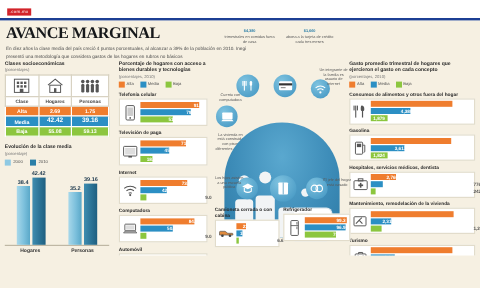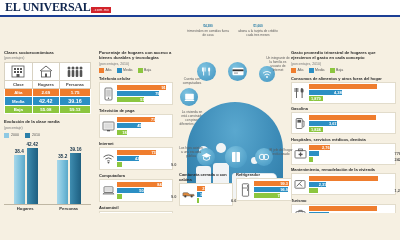--- a/index.html
+++ b/index.html
@@ -155,24 +155,27 @@
   .mb-row { display:flex; gap:2px; background:#ffffff; border:0.5px solid #e2dccb; padding:1.5px; }
   .mb-icon { width:13px; flex:0 0 13px; display:flex; align-items:center; justify-content:center; }
   .mb-bars { flex:1; display:flex; flex-direction:column; gap:1px; justify-content:center; }
 </style>
 </head>
 <body>
 
 <div class="page">
 
   <div class="masthead">
-    <span class="logo-text">EL UNIVERSAL</span>
       <span class="logo-sub">.com.mx</span>
   </div>
 
+  <div class="titlewrap">
+    <div class="main-title">AVANCE MARGINAL</div>
+    <div class="deck">En diez años la clase media del país creció 4 puntos porcentuales, al alcanzar a 39% de la población en 2010. Inegi presentó una metodología que considera gastos de los hogares en rubros no básicos</div>
+  </div>
 
   <div class="cols">
 
     <div class="col col-a">
       <div class="sec-title">Clases socioeconómicas</div>
       <div class="sec-sub">(porcentajes)</div>
 
       <table class="ctable">
         <tbody>
             <tr class="icorow">

